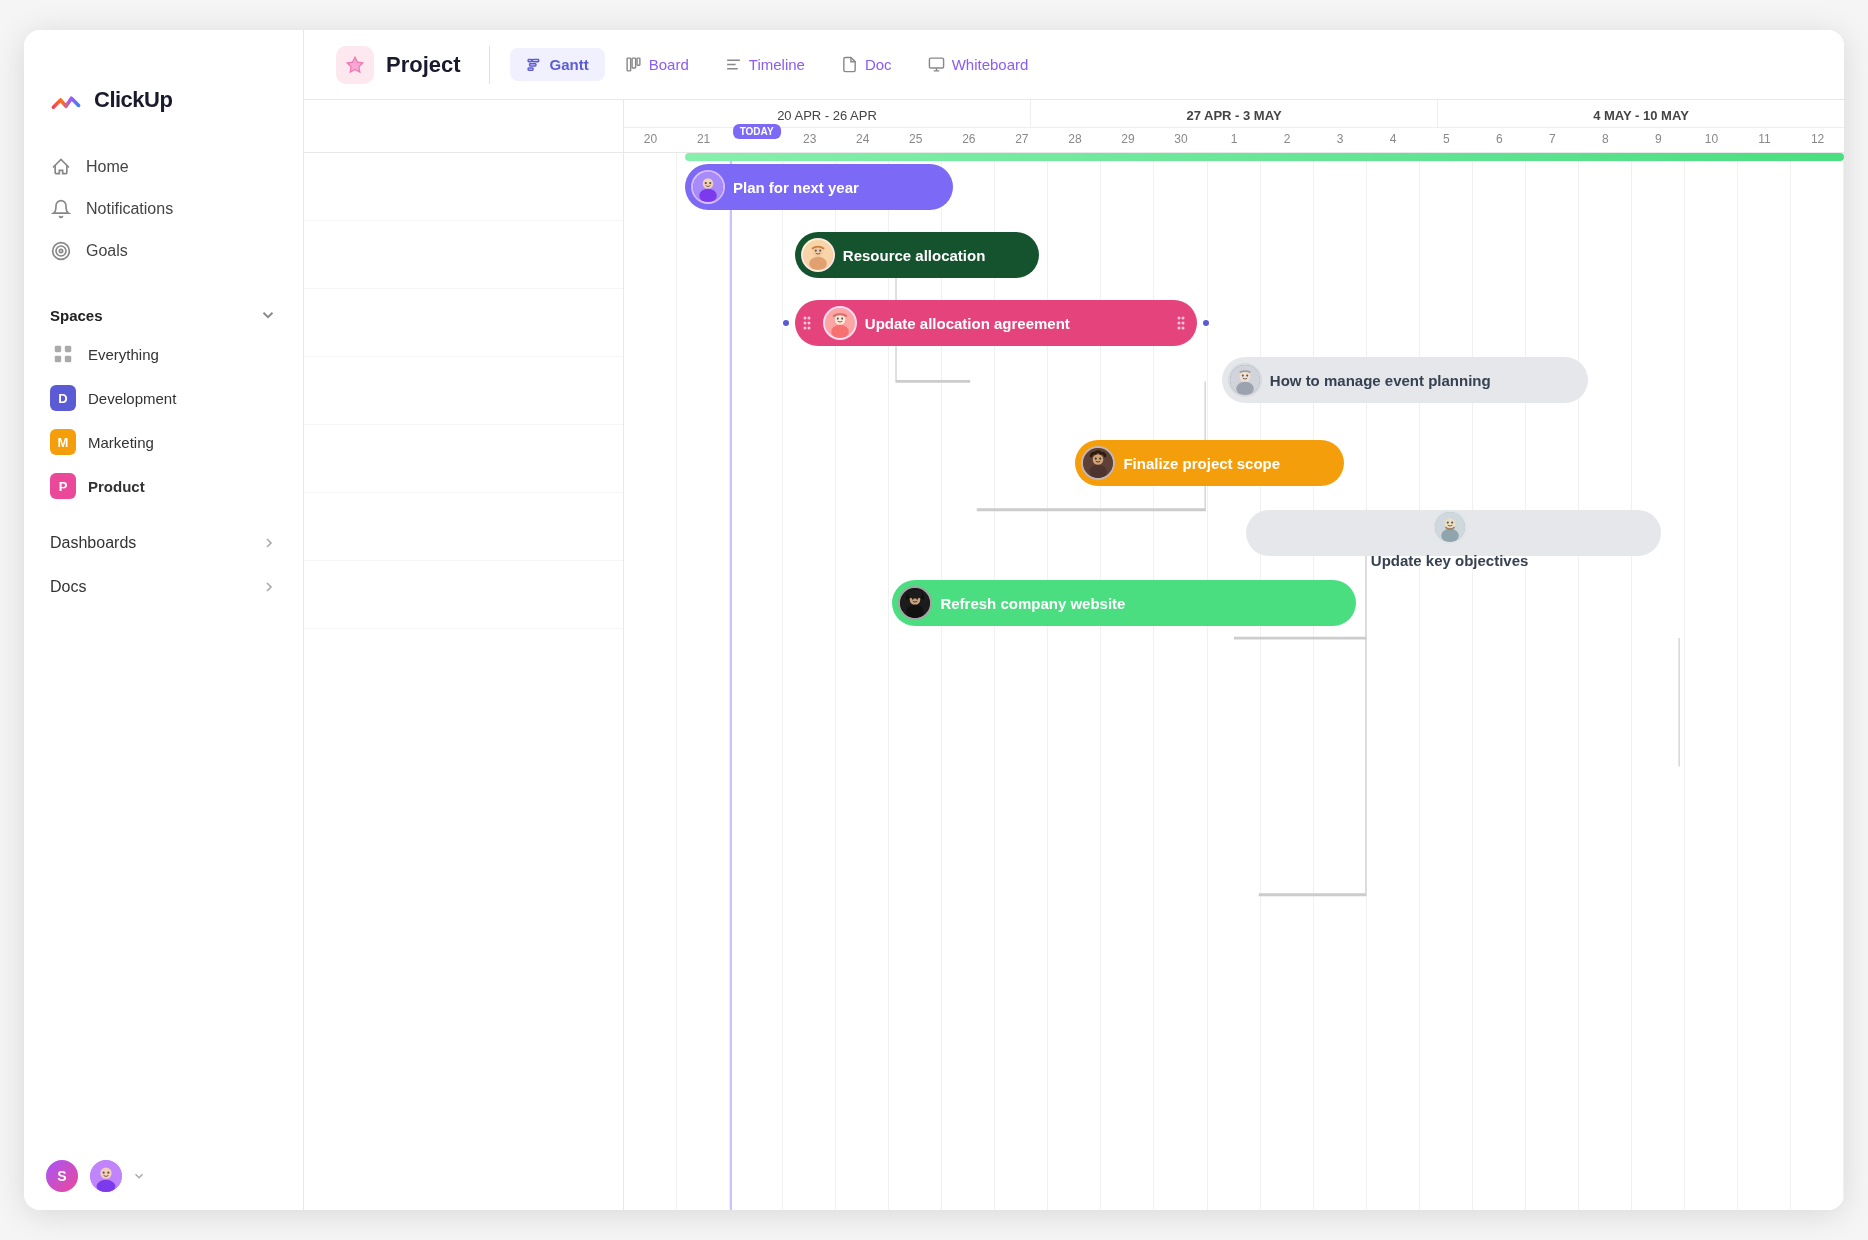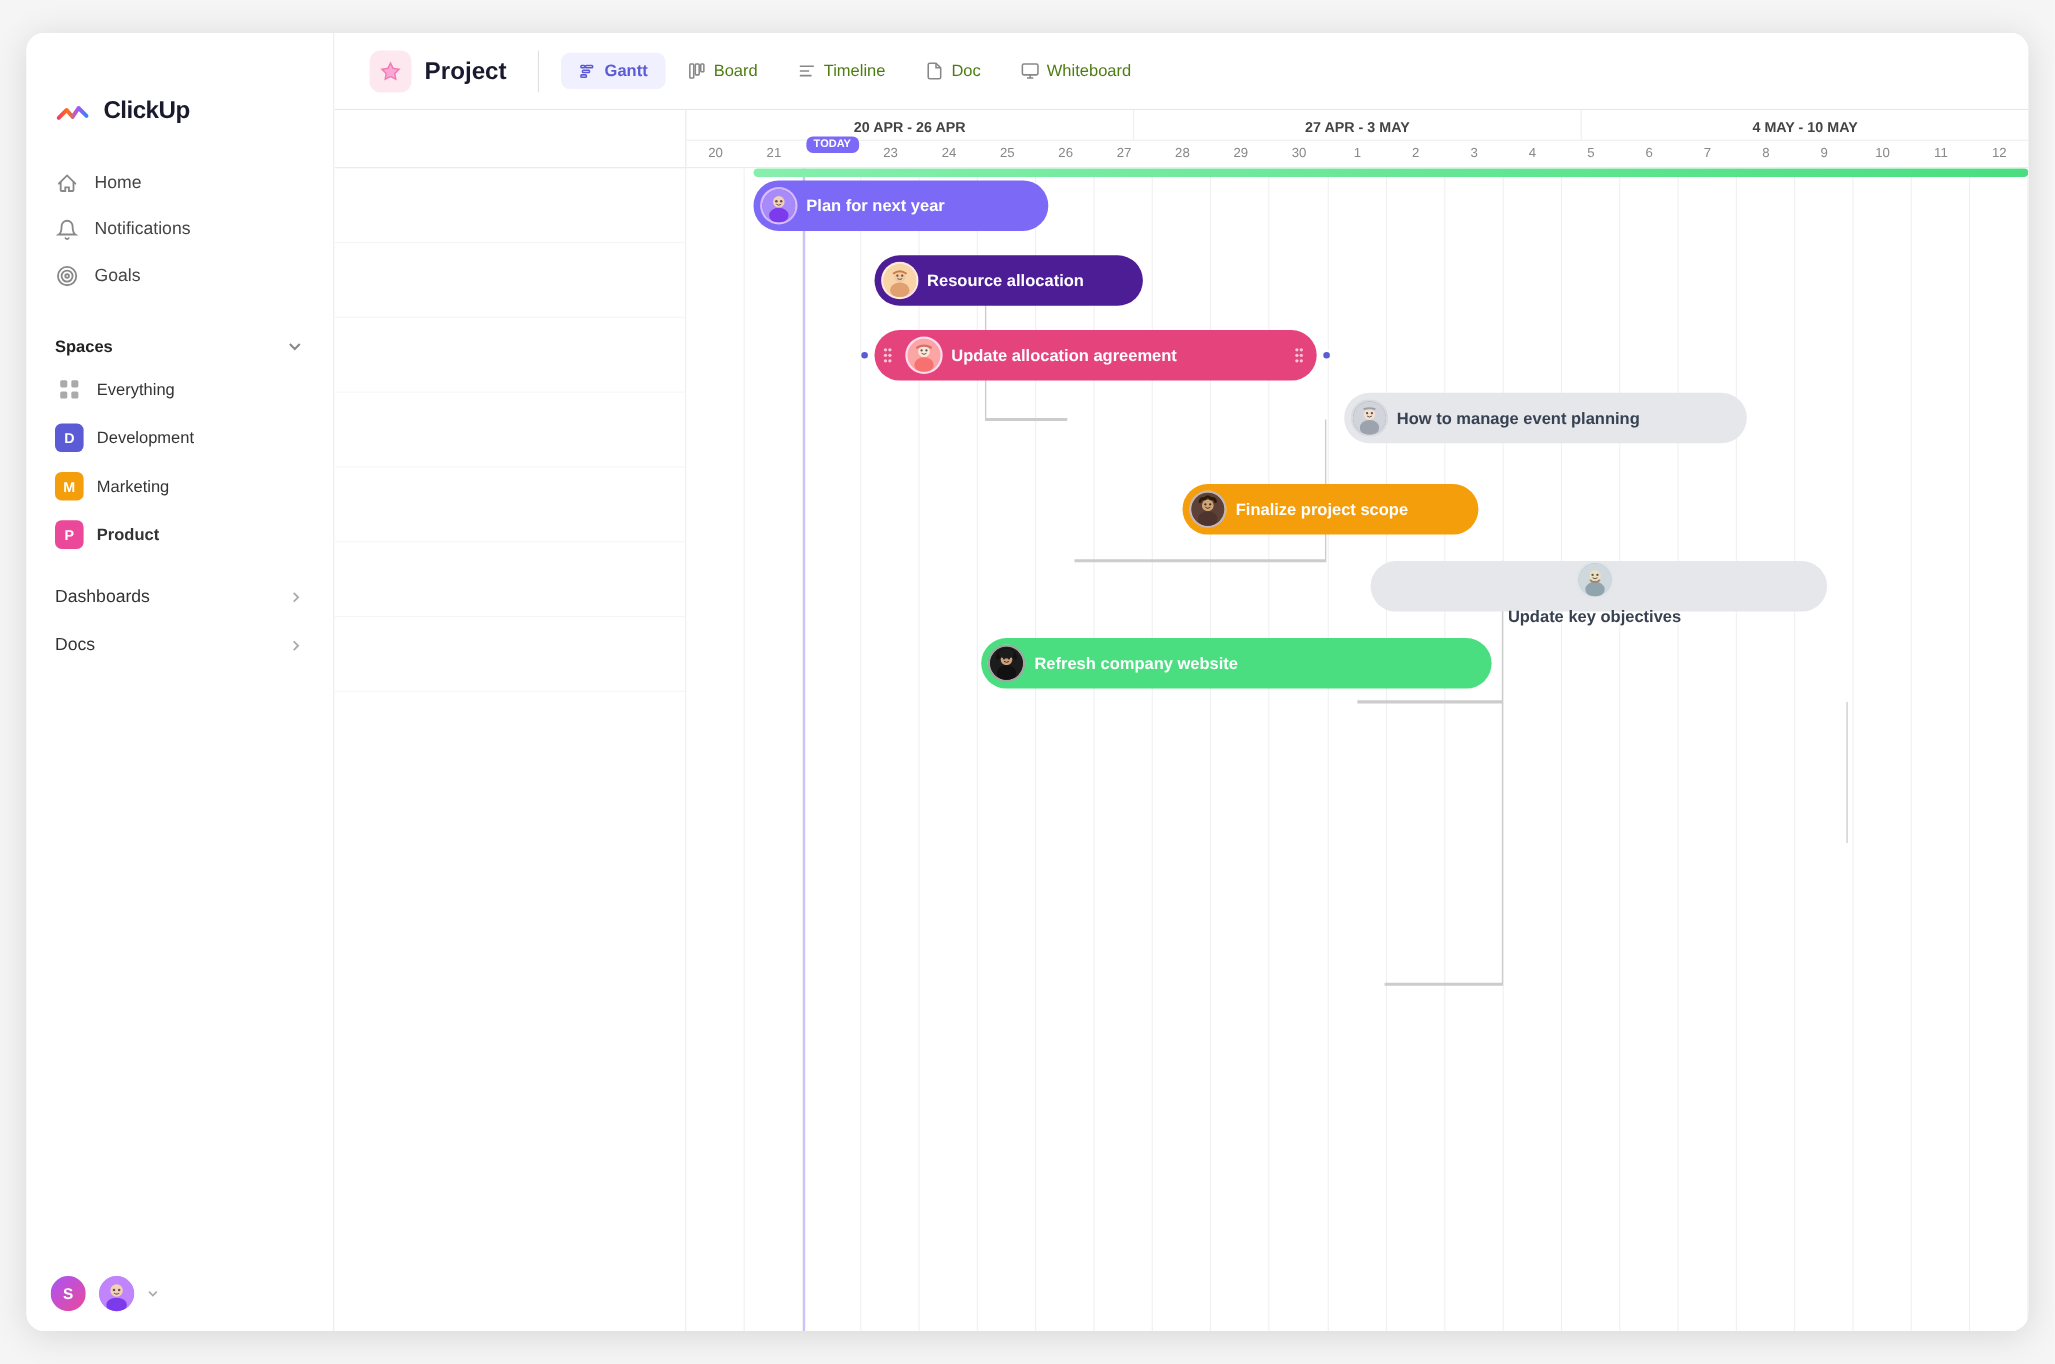--- a/index.html
+++ b/index.html
@@ -193,21 +193,21 @@
       align-items: center;
       gap: 4px;
     }
     .view-tab {
       display: flex;
       align-items: center;
       gap: 7px;
       padding: 8px 16px;
       border-radius: 8px;
       font-size: 15px;
-      color: #4d7c0f;
+      color: #8b5cf6;
       cursor: pointer;
       font-weight: 500;
     }
     .view-tab.active {
       background: #f0f0ff;
       color: #5b5bd6;
       font-weight: 600;
     }
     .view-tab-icon { color: #888; display: flex; align-items: center; }
     
@@ -463,21 +463,21 @@
       </div>
     </div>
 
     <div class="gantt-area">
 
       <div style="display:flex; border-bottom: 1px solid #e8e8e8; background:#fff;">
         <div style="width:320px; min-width:320px; border-right:1px solid #e8e8e8;"></div>
         <div style="flex:1; overflow:hidden;">
 
           <div style="display:flex; border-bottom:1px solid #eee;">
-            <div style="flex:7; text-align:center; font-size:13px; font-weight:700; color:#444; padding:8px 0 4px; border-right:1px solid #eee;">20 APR - 26 APR</div>
+            <div style="flex:7; text-align:center; font-size:13px; font-weight:400; color:#444; padding:8px 0 4px; border-right:1px solid #eee;">20 APR - 26 APR</div>
             <div style="flex:7; text-align:center; font-size:13px; font-weight:700; color:#444; padding:8px 0 4px; border-right:1px solid #eee;">27 APR - 3 MAY</div>
             <div style="flex:7; text-align:center; font-size:13px; font-weight:700; color:#444; padding:8px 0 4px;">4 MAY - 10 MAY</div>
           </div>
 
           <div style="display:flex; position:relative;">
 
             <div style="flex:1; text-align:center; font-size:12px; color:#888; padding:4px 0 6px;">20</div>
             <div style="flex:1; text-align:center; font-size:12px; color:#888; padding:4px 0 6px;">21</div>
             <div style="flex:1; text-align:center; font-size:12px; color:#888; padding:4px 0 6px; position:relative;">
               <span style="position:absolute; top:-4px; left:50%; transform:translateX(-50%); background:#7c6af7; color:#fff; border-radius:6px; font-size:10px; font-weight:700; padding:2px 7px; white-space:nowrap;">TODAY</span>
@@ -572,21 +572,21 @@
                 <circle cx="17" cy="13" r="6" fill="#f5d0b5"></circle>
                 <ellipse cx="17" cy="27" rx="10" ry="8" fill="#7c3aed"></ellipse>
                 <circle cx="14.5" cy="12.5" r="1.3" fill="#555"></circle>
                 <circle cx="19.5" cy="12.5" r="1.3" fill="#555"></circle>
                 <path d="M14.5 15.5 Q17 17.5 19.5 15.5" stroke="#555" stroke-width="1" fill="none"></path>
               </svg>
             </div>
             <span>Plan for next year</span>
           </div>
 
-          <div class="gantt-bar" style="left:14%; width:20%; top:79px; background:#4c1d95;text-align:right;">
+          <div class="gantt-bar" style="left:14%; width:20%; top:79px; background:#14532d;text-align:right;">
             <div class="gantt-bar-avatar" style="background:linear-gradient(135deg,#fde68a,#f9a8d4);">
               <svg width="34" height="34" viewBox="0 0 34 34">
                 <circle cx="17" cy="17" r="17" fill="#f9d4a8"></circle>
                 <circle cx="17" cy="13" r="6" fill="#f5c9a0"></circle>
                 <ellipse cx="17" cy="27" rx="10" ry="8" fill="#e0a070"></ellipse>
                 <circle cx="14.5" cy="12" r="1.2" fill="#555"></circle>
                 <circle cx="19.5" cy="12" r="1.2" fill="#555"></circle>
                 <path d="M14.5 15 Q17 17 19.5 15" stroke="#555" stroke-width="1" fill="none"></path>
                 <path d="M10 10 Q17 5 24 10" stroke="#c97c40" stroke-width="2" fill="none"></path>
               </svg>

